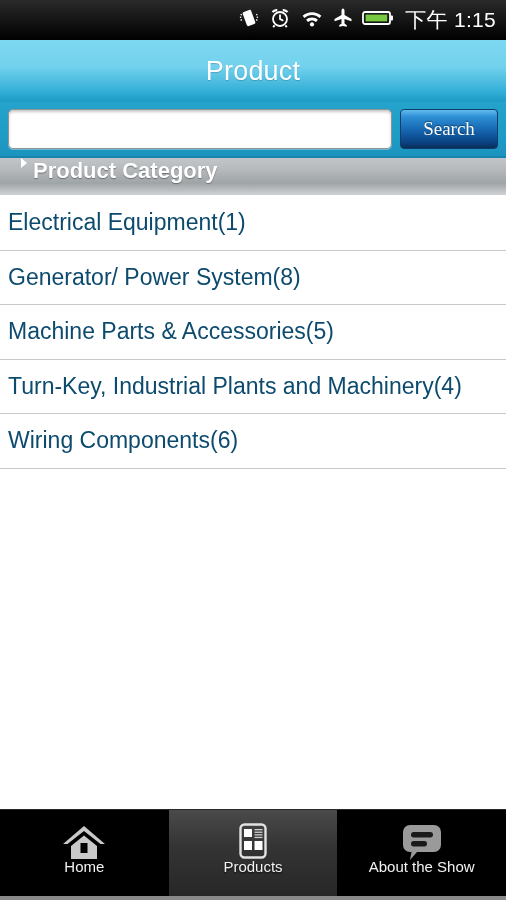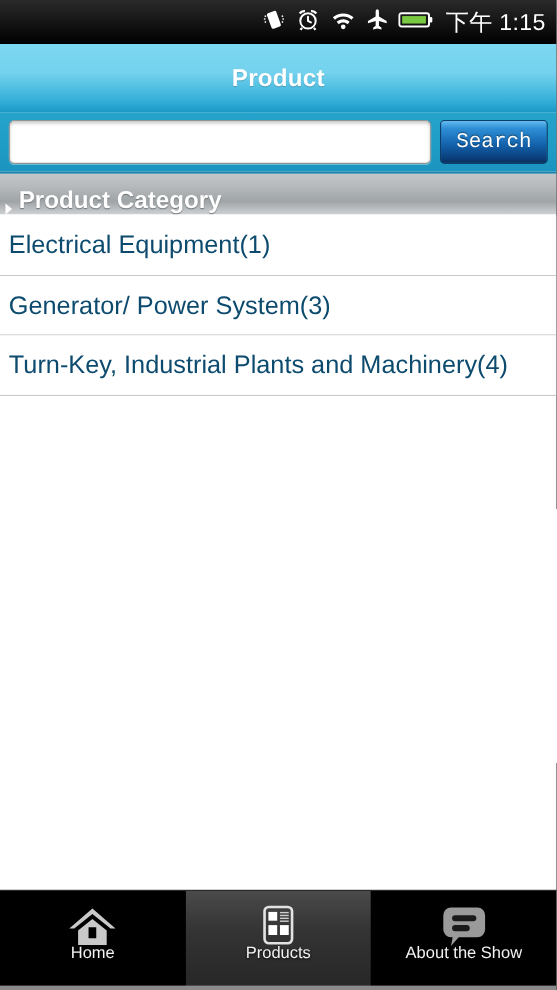--- a/index.html
+++ b/index.html
@@ -50,22 +50,22 @@
     flex: 0 0 62px;
     height: 62px;
     background: linear-gradient(to bottom, #7cd7f0 0%, #74d2ee 42%, #35b0d8 82%, #1b9ac6 100%);
     display: flex;
     align-items: center;
     justify-content: center;
   }
   .titlebar h1 {
     margin: 16px;
     color: #ffffff;
-    font-size: 22px;
-    font-weight: bold;
+    font-size: 27px;
+    font-weight: normal;
     letter-spacing: 0.2px;
     text-shadow: 0 1px 1px rgba(0,0,0,0.18);
   }
 
   
   .searchbar {
     flex: 0 0 56px;
     height: 56px;
     background: linear-gradient(to bottom, #25a3cb 0%, #1f9cc6 60%, #1b94bf 100%);
     display: flex;
@@ -91,34 +91,34 @@
   }
   .search-button {
     flex: 0 0 auto;
     width: 98px;
     height: 40px;
     border-radius: 4px;
     border: 1px solid #0c3d6b;
     background: linear-gradient(to bottom, #63bbee 0%, #2e8fd6 18%, #1464ad 55%, #0a3f7d 88%, #0b2d59 100%);
     color: #ffffff;
     font-size: 19px;
-    font-family: Liberation Mono, monospace;
+    font-family: Liberation Serif, serif;
     cursor: pointer;
     text-shadow: 0 -1px 1px rgba(0,0,0,0.45);
     padding: 0;
   }
 
   
   .section-header {
     flex: 0 0 38px;
     height: 38px;
     background: linear-gradient(to bottom, #c3c6c8 0%, #b6babc 30%, #9fa4a7 68%, #cfd2d4 100%);
     display: flex;
-    align-items: flex-end;
-    padding-left: 5px;
+    align-items: flex-start;
+    padding-left: 21px;
     box-sizing: border-box;
     border-bottom: 1px solid #ffffff;
   }
   .section-header .tri {
     width: 0; height: 0;
     border-top: 5px solid transparent;
     border-bottom: 5px solid transparent;
     border-left: 6px solid #ffffff;
     margin-right: 6px;
     flex: 0 0 auto;
@@ -253,22 +253,24 @@
     <button class="search-button">Search</button>
   </div>
 
   <div class="section-header">
     <span class="tri"></span>
     <span class="label">Product Category</span>
   </div>
 
   <div class="list">
     <div class="list-item">Electrical Equipment(1)</div>
-    <div class="list-item">Generator/ Power System(3)</div>
+    <div class="list-item">Generator/ Power System(8)</div>
+    <div class="list-item">Machine Parts &amp; Accessories(5)</div>
     <div class="list-item">Turn-Key, Industrial Plants and Machinery(4)</div>
+    <div class="list-item">Wiring Components(6)</div>
   </div>
 
   <div class="tabbar">
 
     <div class="tab">
       <span class="ico">
         <svg width="46" height="42" viewBox="0 0 46 42">
           <g fill="#c9c9c9">
             <path d="M23 5 L44 23 L39.5 23 L23 10 L6.5 23 L2 23 Z"></path>
             <path d="M23 14.5 L36 25 L36 38 L10 38 L10 25 Z M19.5 22 L19.5 32 L26.5 32 L26.5 22 Z"></path>

